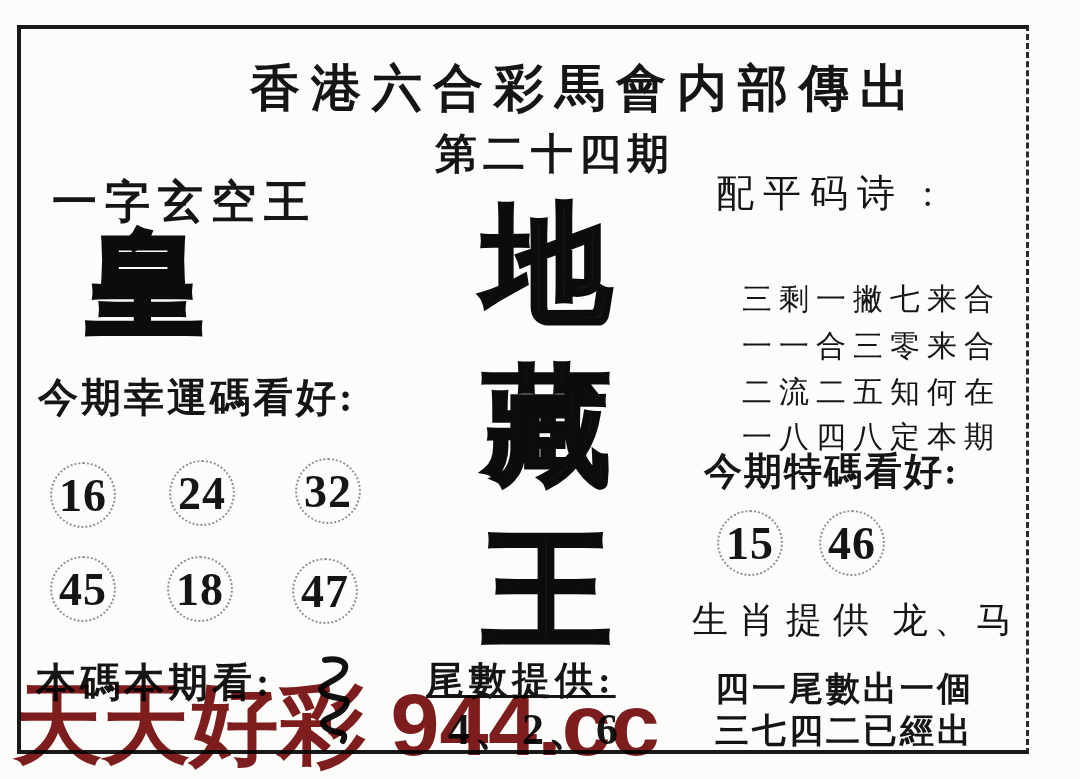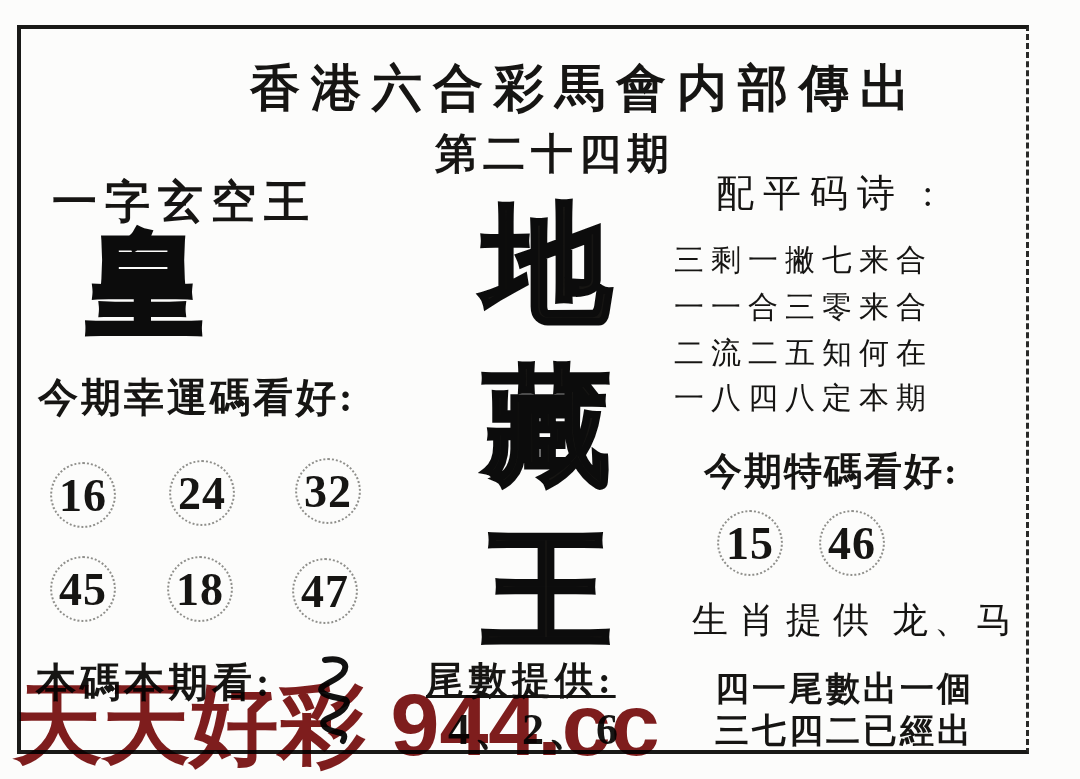--- a/index.html
+++ b/index.html
@@ -34,21 +34,21 @@
   .circle span{font-size:46px;font-weight:600;letter-spacing:1px;}
   .main-col{
     position:absolute;left:452px;top:198px;width:190px;height:460px;
     display:flex;flex-direction:column;align-items:center;justify-content:space-between;
   }
   .main-col .ch{
     font-size:128px;line-height:1.05;font-weight:bold;
     -webkit-text-stroke:3.5px #0c0c0c;
   }
   .poem-heading{left:716px;top:156px;font-size:38px;letter-spacing:9px;font-weight:400;margin-top:12px;}
-  .poem-line{left:674px;font-size:30px;letter-spacing:7px;font-weight:500;}
+  .poem-line{left:742px;font-size:30px;letter-spacing:7px;font-weight:500;margin-top:39px;}
   .special-heading{left:704px;top:446px;font-size:38px;letter-spacing:2px;font-weight:600;}
   .zodiac-label{left:692px;top:596px;font-size:36px;letter-spacing:11px;font-weight:500;}
   .zodiac-values{left:892px;top:596px;font-size:36px;letter-spacing:6px;font-weight:500;}
   .note{left:715px;font-size:34px;letter-spacing:3px;font-weight:600;}
   .bottom-left{left:36px;top:655px;font-size:40px;letter-spacing:4px;font-weight:600;}
   .tail-heading{left:426px;top:655px;font-size:38px;letter-spacing:5px;font-weight:600;text-decoration:underline;}
   .tail-numbers{left:448px;top:700px;font-size:44px;letter-spacing:4px;font-weight:600;}
   .watermark{
     left:14px;top:655px;width:1000px;
     font-family:"Liberation Sans","DejaVu Sans",sans-serif;

